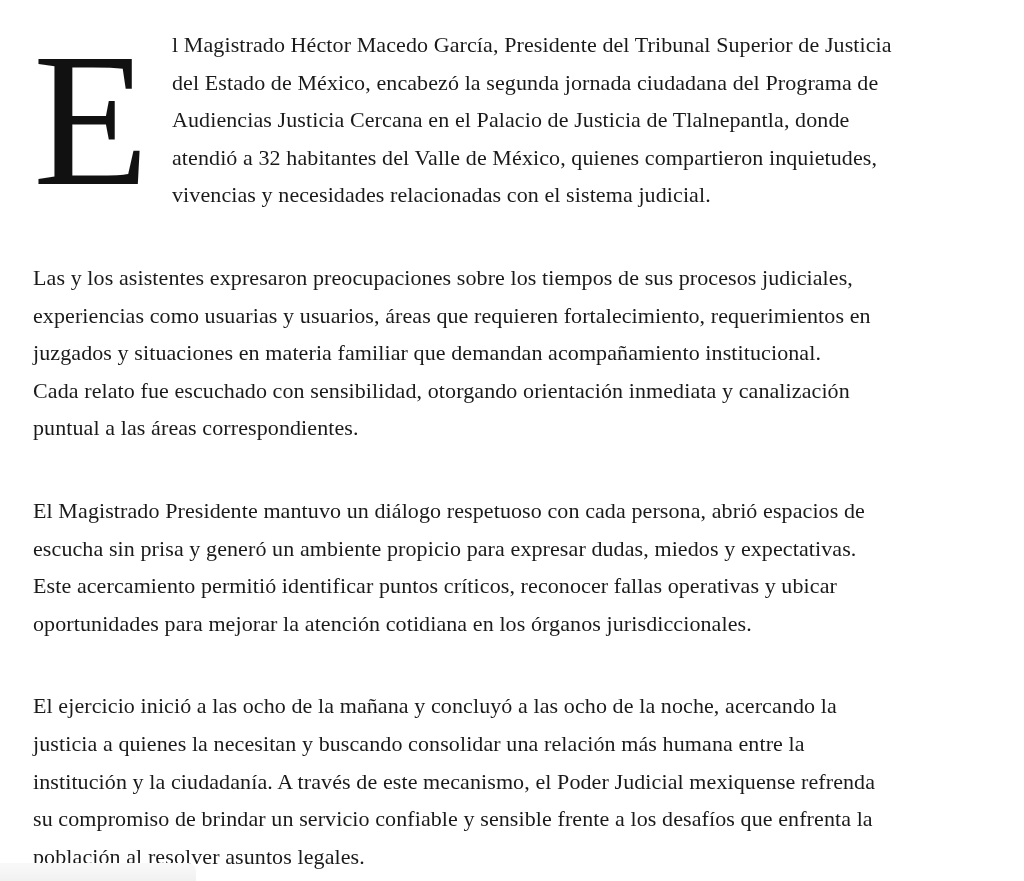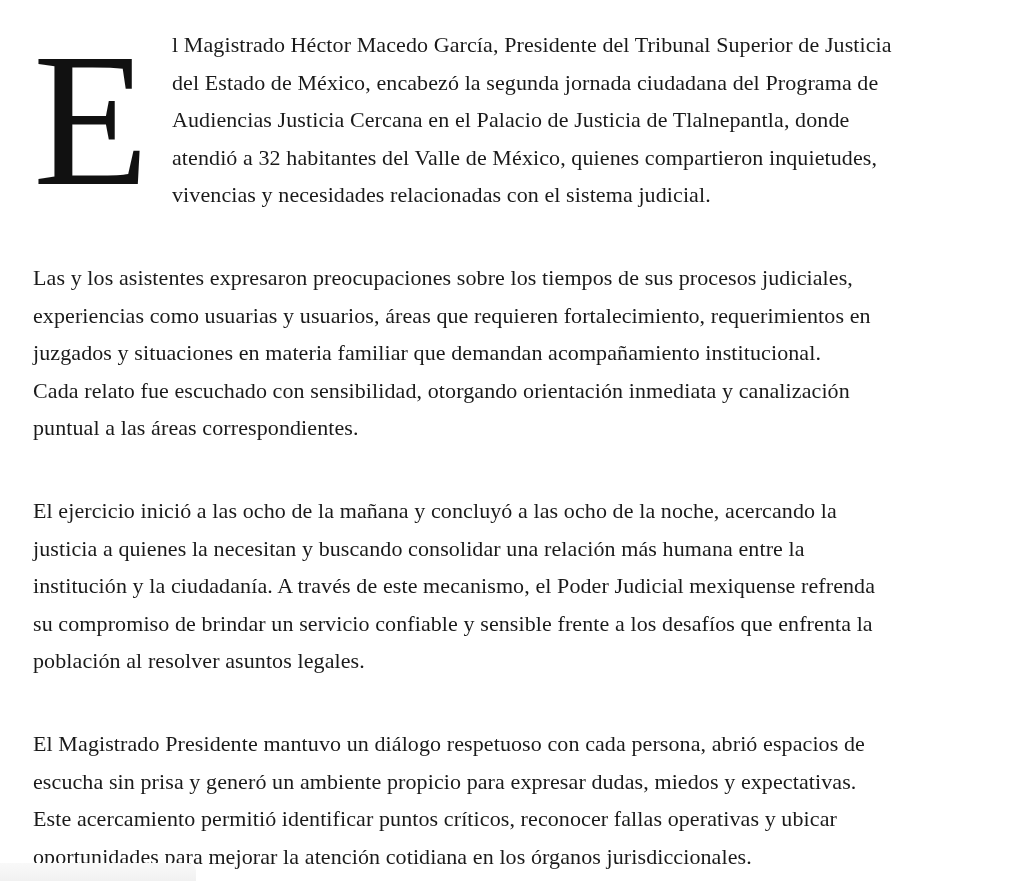--- a/index.html
+++ b/index.html
@@ -63,29 +63,29 @@
 
   <p class="para">
     <span class="para-text">Las y los asistentes expresaron preocupaciones sobre los tiempos de sus procesos judiciales,
 experiencias como usuarias y usuarios, áreas que requieren fortalecimiento, requerimientos en
 juzgados y situaciones en materia familiar que demandan acompañamiento institucional.
 Cada relato fue escuchado con sensibilidad, otorgando orientación inmediata y canalización
 puntual a las áreas correspondientes.</span>
   </p>
 
   <p class="para">
+    <span class="para-text">El Magistrado Presidente mantuvo un diálogo respetuoso con cada persona, abrió espacios de
+escucha sin prisa y generó un ambiente propicio para expresar dudas, miedos y expectativas.
+Este acercamiento permitió identificar puntos críticos, reconocer fallas operativas y ubicar
+oportunidades para mejorar la atención cotidiana en los órganos jurisdiccionales.</span>
+  </p>
+
+  <p class="para">
     <span class="para-text">El ejercicio inició a las ocho de la mañana y concluyó a las ocho de la noche, acercando la
 justicia a quienes la necesitan y buscando consolidar una relación más humana entre la
 institución y la ciudadanía. A través de este mecanismo, el Poder Judicial mexiquense refrenda
 su compromiso de brindar un servicio confiable y sensible frente a los desafíos que enfrenta la
 población al resolver asuntos legales.</span>
   </p>
 
-  <p class="para">
-    <span class="para-text">El Magistrado Presidente mantuvo un diálogo respetuoso con cada persona, abrió espacios de
-escucha sin prisa y generó un ambiente propicio para expresar dudas, miedos y expectativas.
-Este acercamiento permitió identificar puntos críticos, reconocer fallas operativas y ubicar
-oportunidades para mejorar la atención cotidiana en los órganos jurisdiccionales.</span>
-  </p>
-
 </div>
 
 <div class="link-preview"></div>
 
 </body></html>

